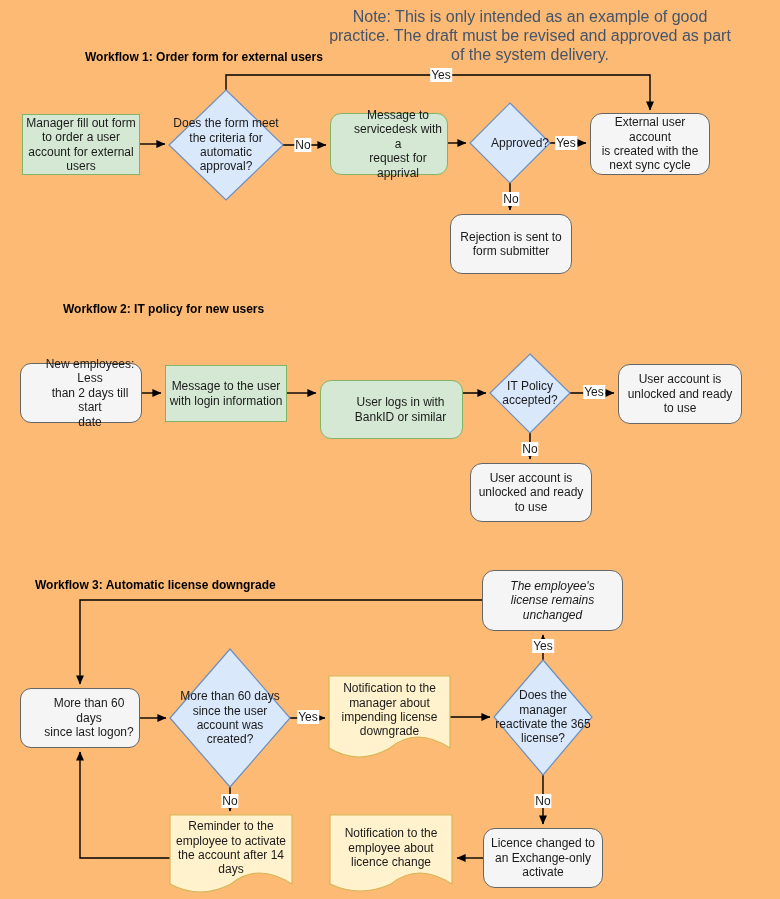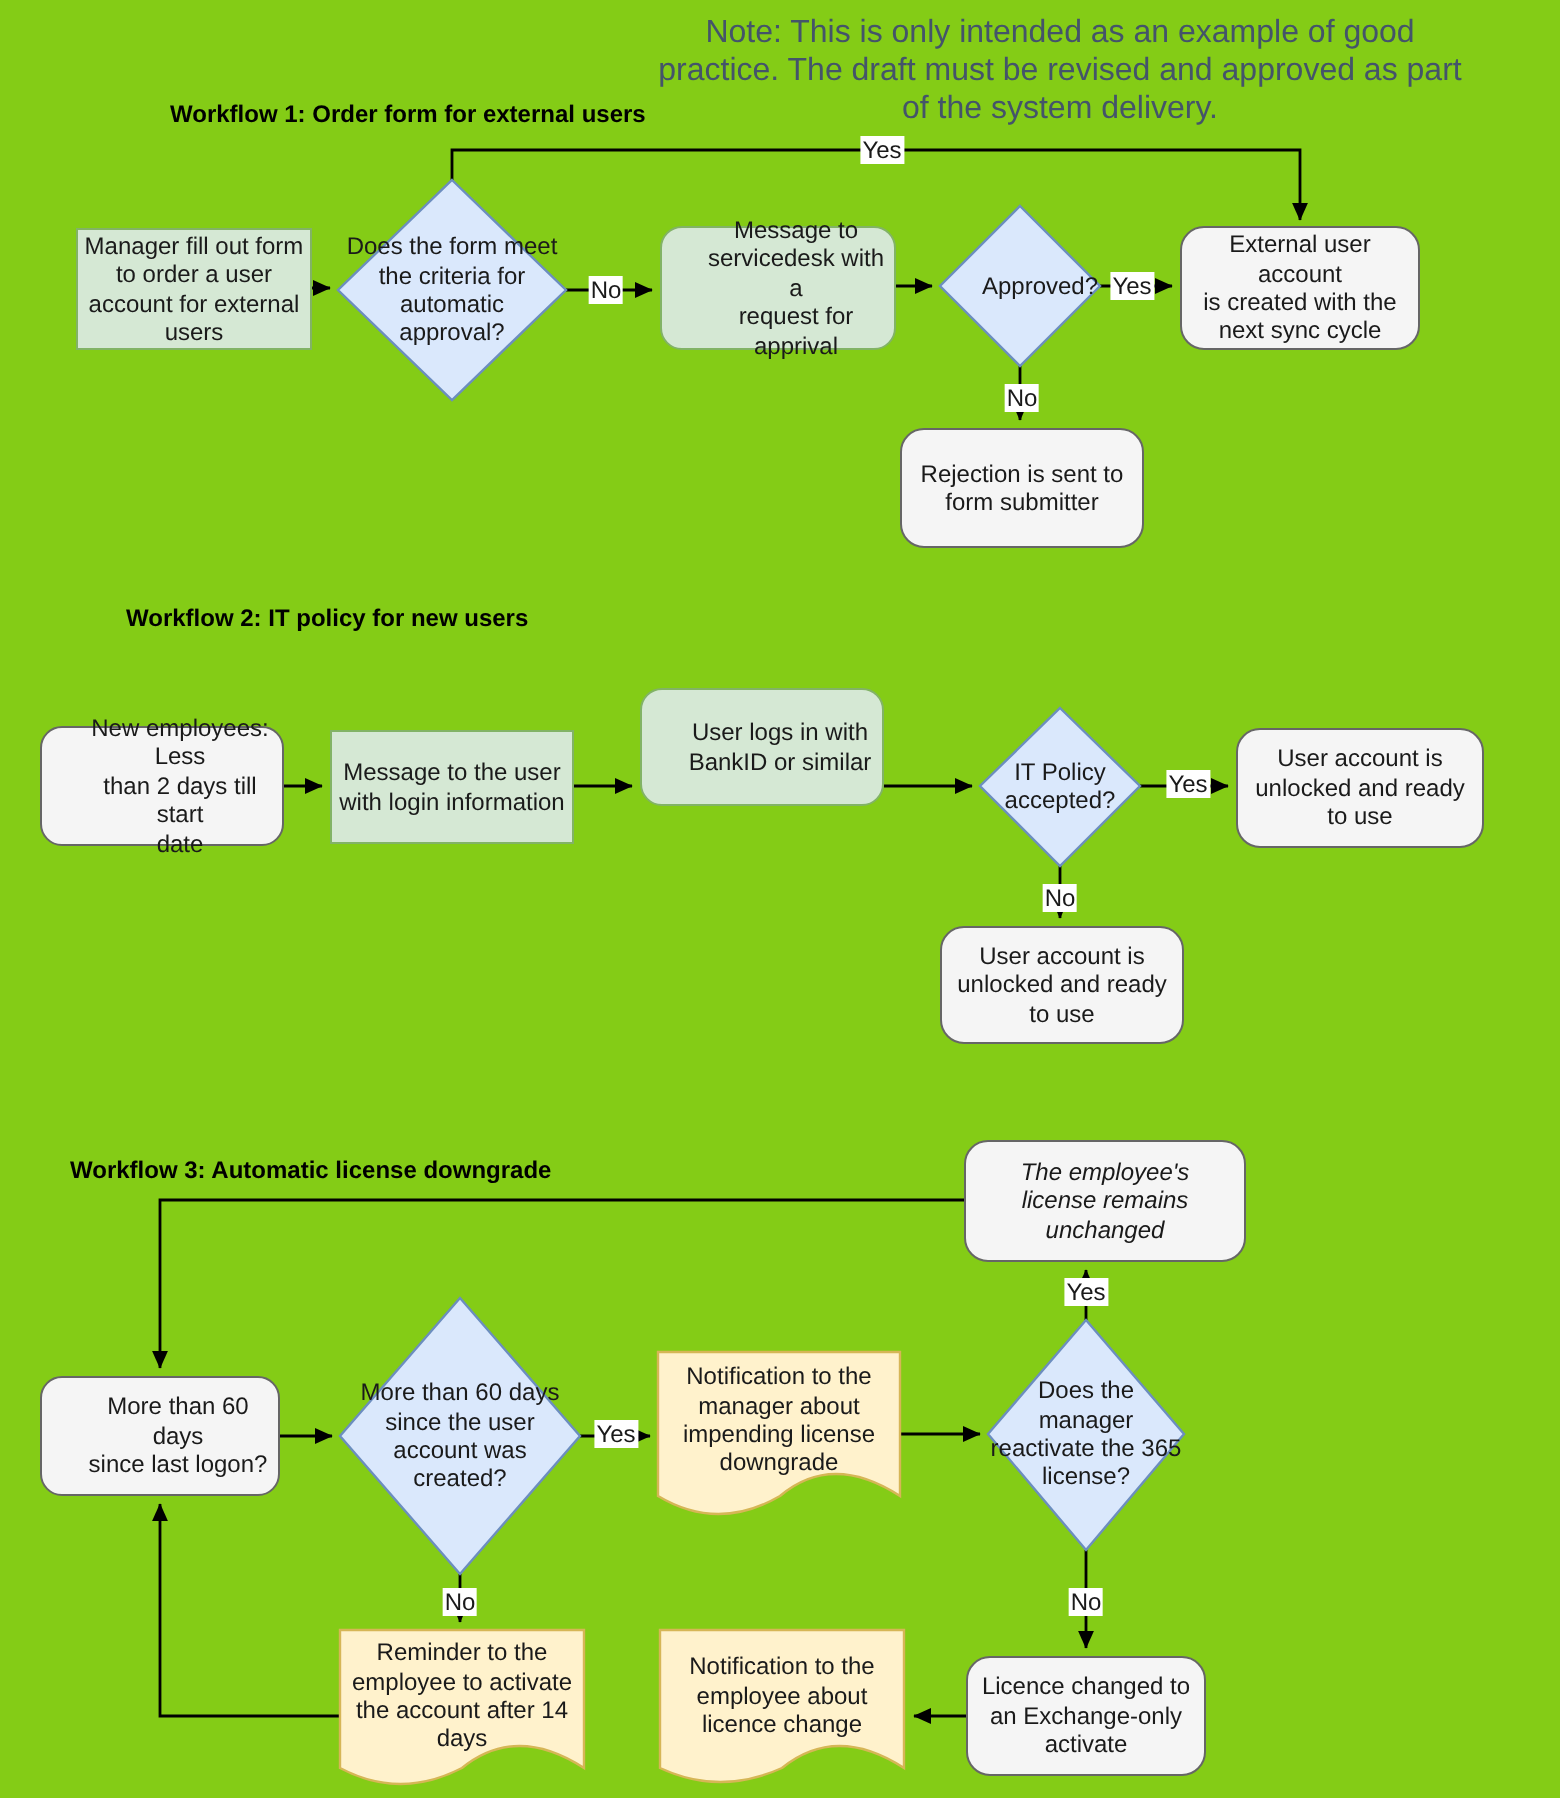--- a/index.html
+++ b/index.html
@@ -1,17 +1,17 @@
 <!DOCTYPE html>
 <html><head>
 <meta charset="utf-8">
 <style>
   html,body { margin:0; padding:0; background:#ffffff; }
   .canvas {
-    position:relative; width:780px; height:899px; background:#84cc16;
+    position:relative; width:780px; height:899px; background:#fdba74;
     font-family:"Liberation Sans", sans-serif; overflow:hidden;
   }
   svg.layer { position:absolute; left:0; top:0; }
   .note {
     position:absolute; left:280px; top:7px; width:500px; text-align:center;
     font-size:16px; line-height:1.2; color:#44546a; white-space:pre-line;
   }
   .wf-title { position:absolute; font-weight:bold; font-size:12px; color:#000000; white-space:nowrap; }
   .node {
     position:absolute; box-sizing:border-box; display:flex; align-items:center;
@@ -74,21 +74,21 @@
     <path d="M330,815 L452,815 L452,884 Q418,862 391,884 Q360,898 330,884 Z" fill="#fff2cc" stroke="#d6b656" stroke-width="1.2"></path>
   </svg>
 
   <div class="note">Note: This is only intended as an example of good
 practice. The draft must be revised and approved as part
 of the system delivery.</div>
   <div class="wf-title" style="left:85px; top:50px;">Workflow 1: Order form for external users</div>
   <div class="wf-title" style="left:63px; top:302px;">Workflow 2: IT policy for new users</div>
   <div class="wf-title" style="left:35px; top:578px;">Workflow 3: Automatic license downgrade</div>
 
-  <div class="node rect-node green" style="left:38px; top:114px; width:118px; height:61px;">Manager fill out form
+  <div class="node rect-node green" style="left:22px; top:114px; width:118px; height:61px;">Manager fill out form
 to order a user
 account for external
 users</div>
   <div class="node overlay" style="left:171px; top:103px; width:110px; height:84px;">Does the form meet
 the criteria for
 automatic
 approval?</div>
   <div class="node rect-node green rounded" style="left:330px; top:113px; width:118px; height:62px;">Message to
 servicedesk with a
 request for apprival</div>
@@ -97,21 +97,21 @@
 is created with the
 next sync cycle</div>
   <div class="node rect-node gray" style="left:450px; top:214px; width:122px; height:60px;">Rejection is sent to
 form submitter</div>
 
   <div class="node rect-node gray rounded" style="left:20px; top:363px; width:122px; height:60px;">New employees: Less
 than 2 days till start
 date</div>
   <div class="node rect-node green" style="left:165px; top:365px; width:122px; height:57px;">Message to the user
 with login information</div>
-  <div class="node rect-node green rounded" style="left:320px; top:344px; width:122px; height:59px;">User logs in with
+  <div class="node rect-node green rounded" style="left:320px; top:380px; width:143px; height:59px;">User logs in with
 BankID or similar</div>
   <div class="node overlay" style="left:484px; top:371px; width:92px; height:44px;">IT Policy
 accepted?</div>
   <div class="node rect-node gray" style="left:618px; top:364px; width:124px; height:60px;">User account is
 unlocked and ready
 to use</div>
   <div class="node rect-node gray" style="left:470px; top:463px; width:122px; height:59px;">User account is
 unlocked and ready
 to use</div>
 

